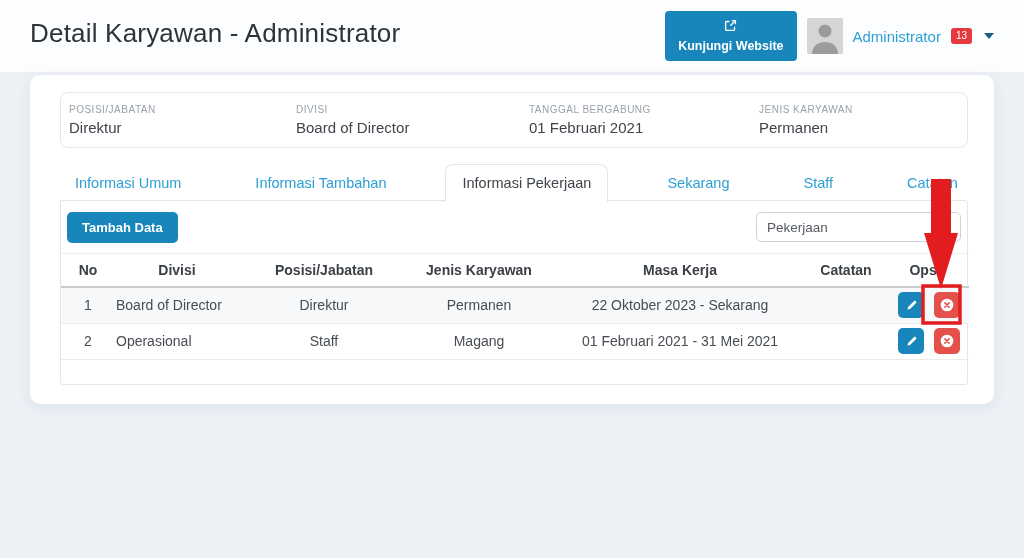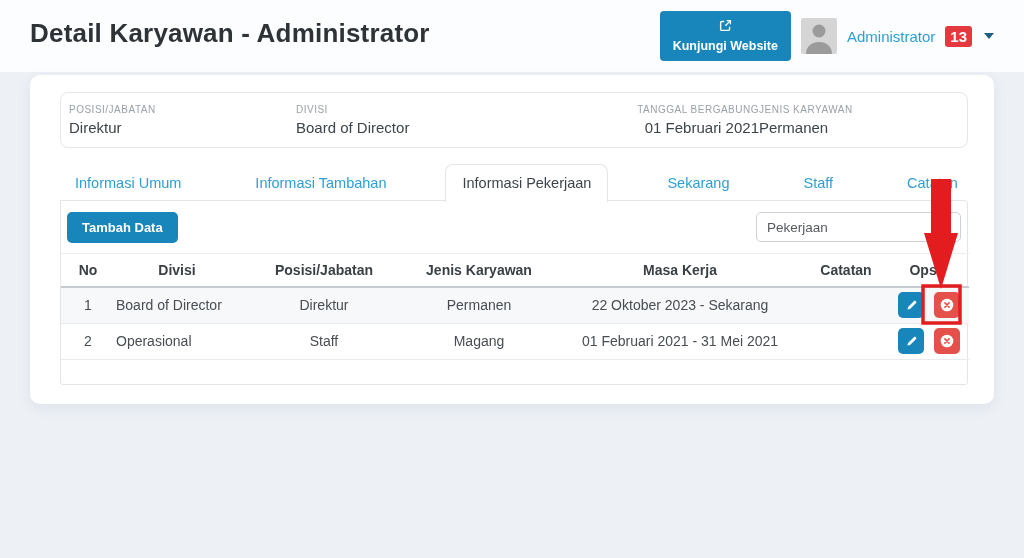--- a/index.html
+++ b/index.html
@@ -8,32 +8,32 @@
     font-family:"Liberation Sans", sans-serif;
     background:#edf1f6;
     position:relative;
     overflow:hidden;
   }
 
   
   .topbar { position:absolute; top:0; left:0; width:1024px; height:72px; background:#fcfdfe; }
   .page-title {
     position:absolute; left:30px; top:18px;
-    font-size:26px; font-weight:700; color:#2e3338; letter-spacing:.2px;
+    font-size:26px; font-weight:400; color:#2e3338; letter-spacing:.2px;
   }
   .top-right { position:absolute; right:30px; top:16px; height:40px; display:flex; align-items:center; gap:10px; }
   .visit-btn {
     background:#1886ba; color:#fff; border:none; cursor:pointer;
     font-family:inherit; font-size:12.5px; font-weight:700;
     padding:8px 13px; border-radius:4px; display:flex; align-items:center; gap:7px;flex-direction:column;
   }
   .avatar { width:36px; height:36px; border-radius:2px; overflow:hidden; flex:0 0 auto; }
   .user-name { color:#2d9fd4; font-size:15px; font-weight:500; }
   .notif-badge {
-    background:#e43a3f; color:#fff; font-size:15px; font-weight:700;
+    background:#e43a3f; color:#fff; font-size:10px; font-weight:400;
     padding:3px 5px; border-radius:3px; line-height:1; min-width:17px; text-align:left;
   }
   .caret-down {
     width:0; height:0; border-left:5px solid transparent; border-right:5px solid transparent;
     border-top:6px solid #1d5f83; margin-left:2px;
   }
 
   
   .card {
     position:absolute; left:30px; top:75px; width:964px; height:329px;
@@ -41,21 +41,21 @@
   }
 
   
   .summary {
     position:absolute; left:30px; top:17px; width:908px; height:56px;
     border:1px solid #e4e7ea; border-radius:8px;
     display:flex; align-items:center; padding-left:8px; background:#fff;
   }
   .field { display:flex; flex-direction:column; gap:4px; }
   .field:nth-child(1){ width:227px; } .field:nth-child(2){ width:233px; }
-  .field:nth-child(3){ width:230px;align-items:flex-end; } .field:nth-child(4){ flex:1; }
+  .field:nth-child(3){ width:230px; } .field:nth-child(4){ flex:1; }
   .field-label { font-size:10px; color:#99a1a9; letter-spacing:.5px; }
   .field-value { font-size:15px; color:#3e444b; }
 
   
   .tabs { position:absolute; left:30px; top:88px; height:38px; display:flex; align-items:flex-end; z-index:2;gap:44px; }
   .tab {
     font-size:14.5px; color:#2d9fd4; padding:9px 15px 10px; cursor:pointer; white-space:nowrap;
   }
   .tab.active {
     color:#3e444b; background:#fff;

